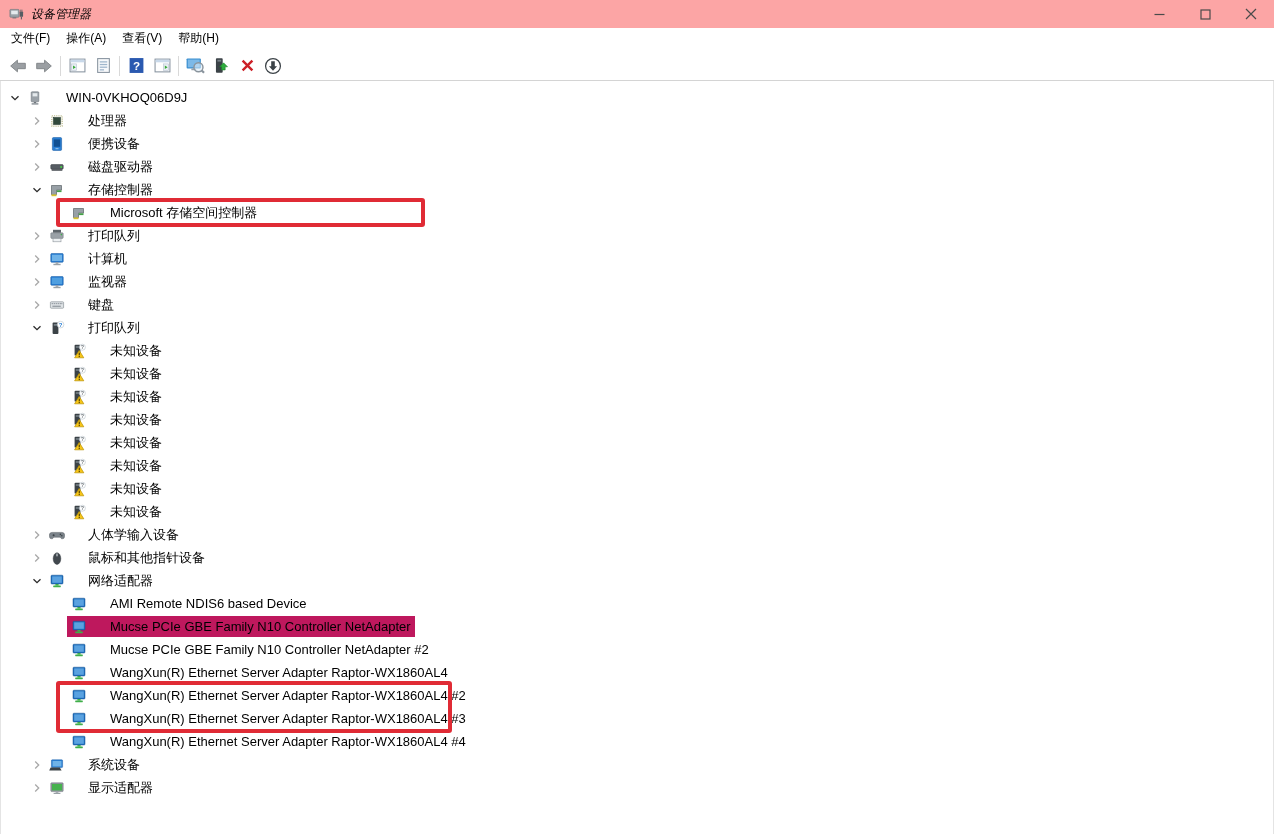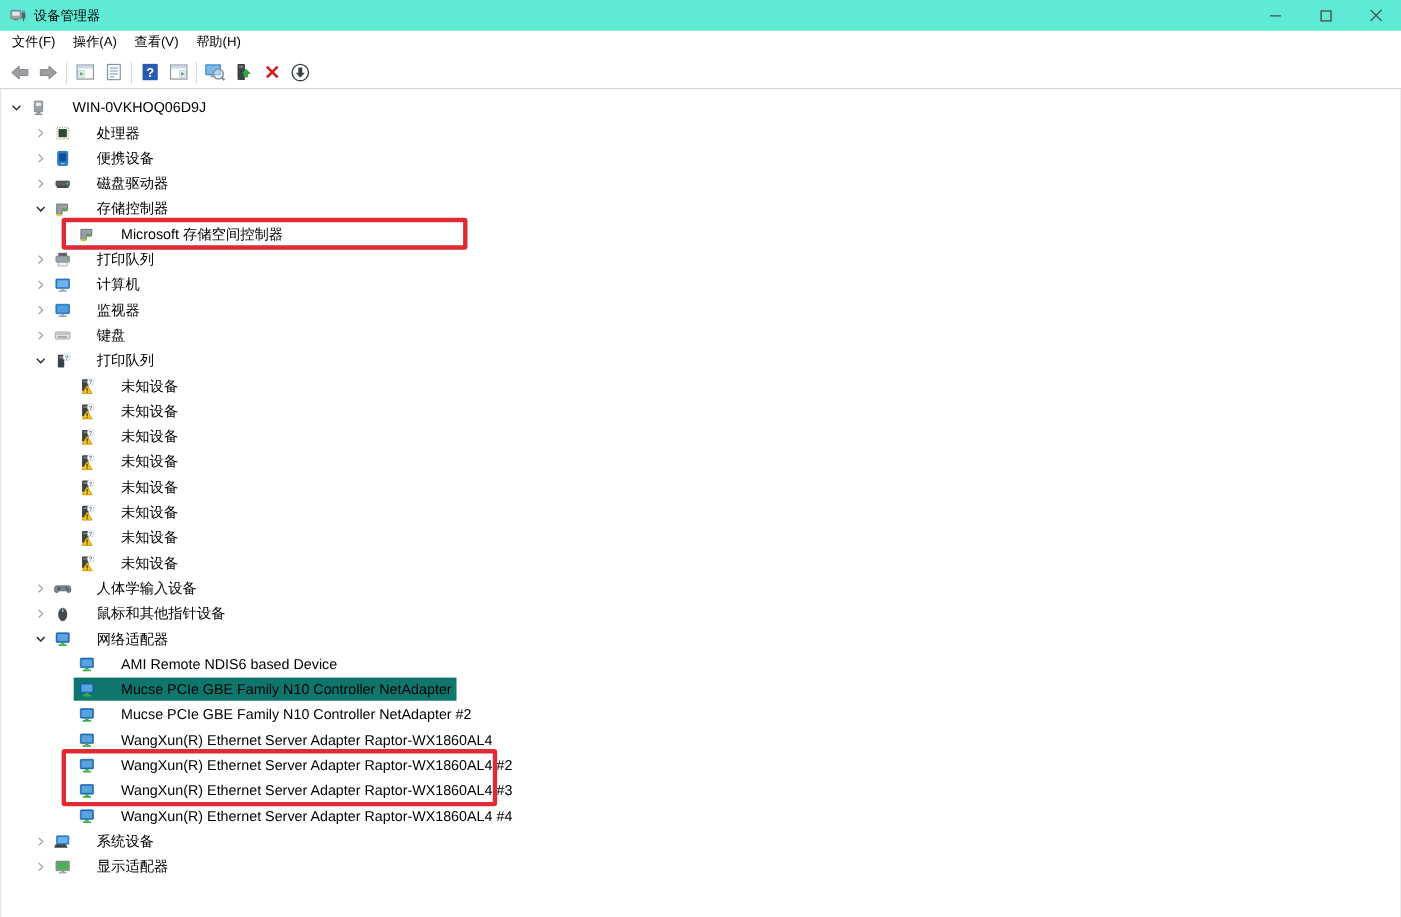--- a/index.html
+++ b/index.html
@@ -1,34 +1,34 @@
 <!DOCTYPE html>
 <html><head>
 <meta charset="utf-8">
 <style>
   * { margin:0; padding:0; box-sizing:border-box; }
   html,body { width:1274px; height:834px; overflow:hidden; background:#fff;
     font-family:"Liberation Sans","DejaVu Sans",sans-serif; color:#000; }
-  .titlebar { height:28px; display:flex; align-items:center; background:#5eead4; }
+  .titlebar { height:28px; display:flex; align-items:center; background:#fca5a5;font-style:italic; }
   .app-icon { width:17px; height:17px; margin-left:8px; flex:0 0 17px; }
   .app-icon svg { width:100%; height:100%; }
   .title { margin-left:6px; font-size:12px; }
   .win-controls { margin-left:auto; display:flex; height:100%; }
   .win-btn { width:46px; height:100%; display:flex; align-items:center; justify-content:center; }
   .menubar { height:23px; display:flex; align-items:flex-end; padding-left:3px; font-size:12px; }
   .menu-item { padding:4px 8px; cursor:default; }
   .toolbar { height:30px; display:flex; align-items:center; padding-left:5px; border-bottom:1px solid #d4d4d4; }
   .tb-btn { width:26px; height:26px; display:flex; align-items:center; justify-content:center; }
   .tb-sep { width:1px; height:20px; background:#d9d9d9; margin:0 3px; }
   .tree { position:relative; height:753px; border-left:1px solid #e4e4e4; border-right:1px solid #e4e4e4;
     padding-top:5px; overflow:hidden; }
   .row { height:23px; display:flex; align-items:center; font-size:13px; white-space:nowrap; }
   .chev { width:16px; height:16px; flex:0 0 16px; display:flex; align-items:center; justify-content:center; }
   .rowsel { display:flex; align-items:center; height:21px; padding-right:2px; }
-  .row.selected .rowsel { background:#0f766e; }
+  .row.selected .rowsel { background:#be185d; }
   .icon16 { width:16px; height:16px; flex:0 0 16px; margin-left:4px; }
   .icon16 svg { width:100%; height:100%; }
   .lbl { margin-left:21px; padding:1px 2px; }
   .redbox { position:absolute; border:4px solid #e02b35; border-radius:3px; pointer-events:none; }
 </style>
 </head>
 <body>
 
 <div class="titlebar">
   <span class="app-icon"><svg viewBox="0 0 16 16">

